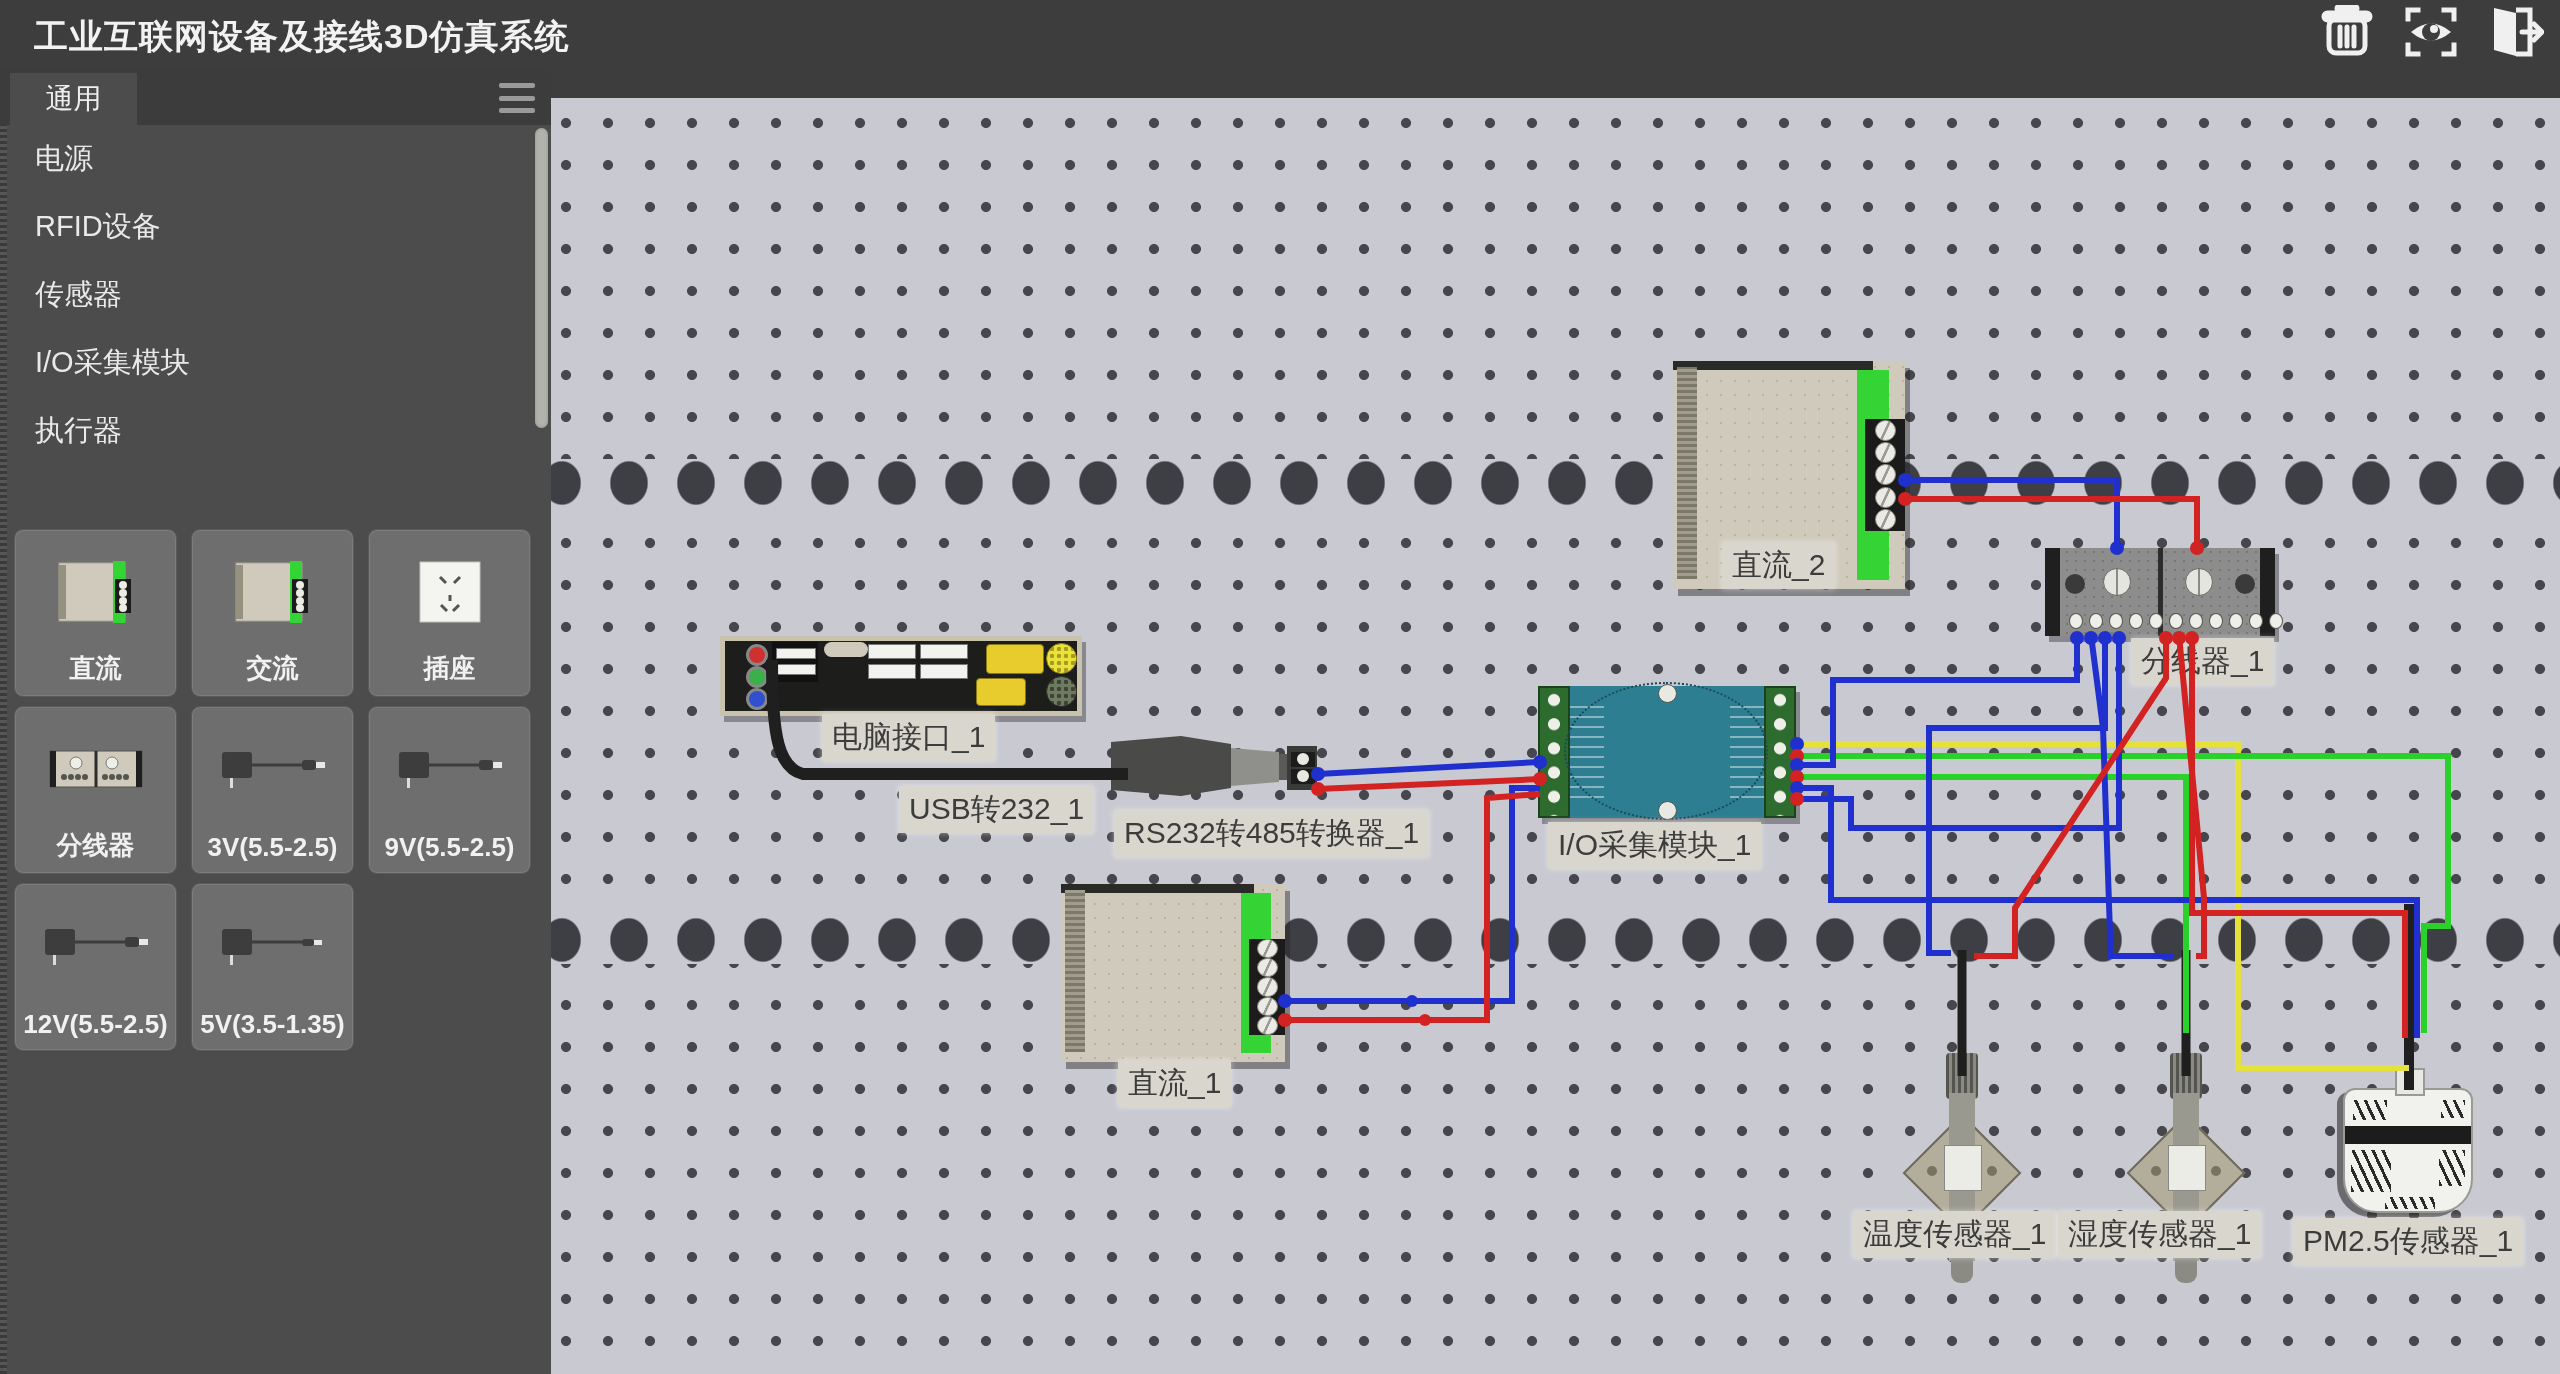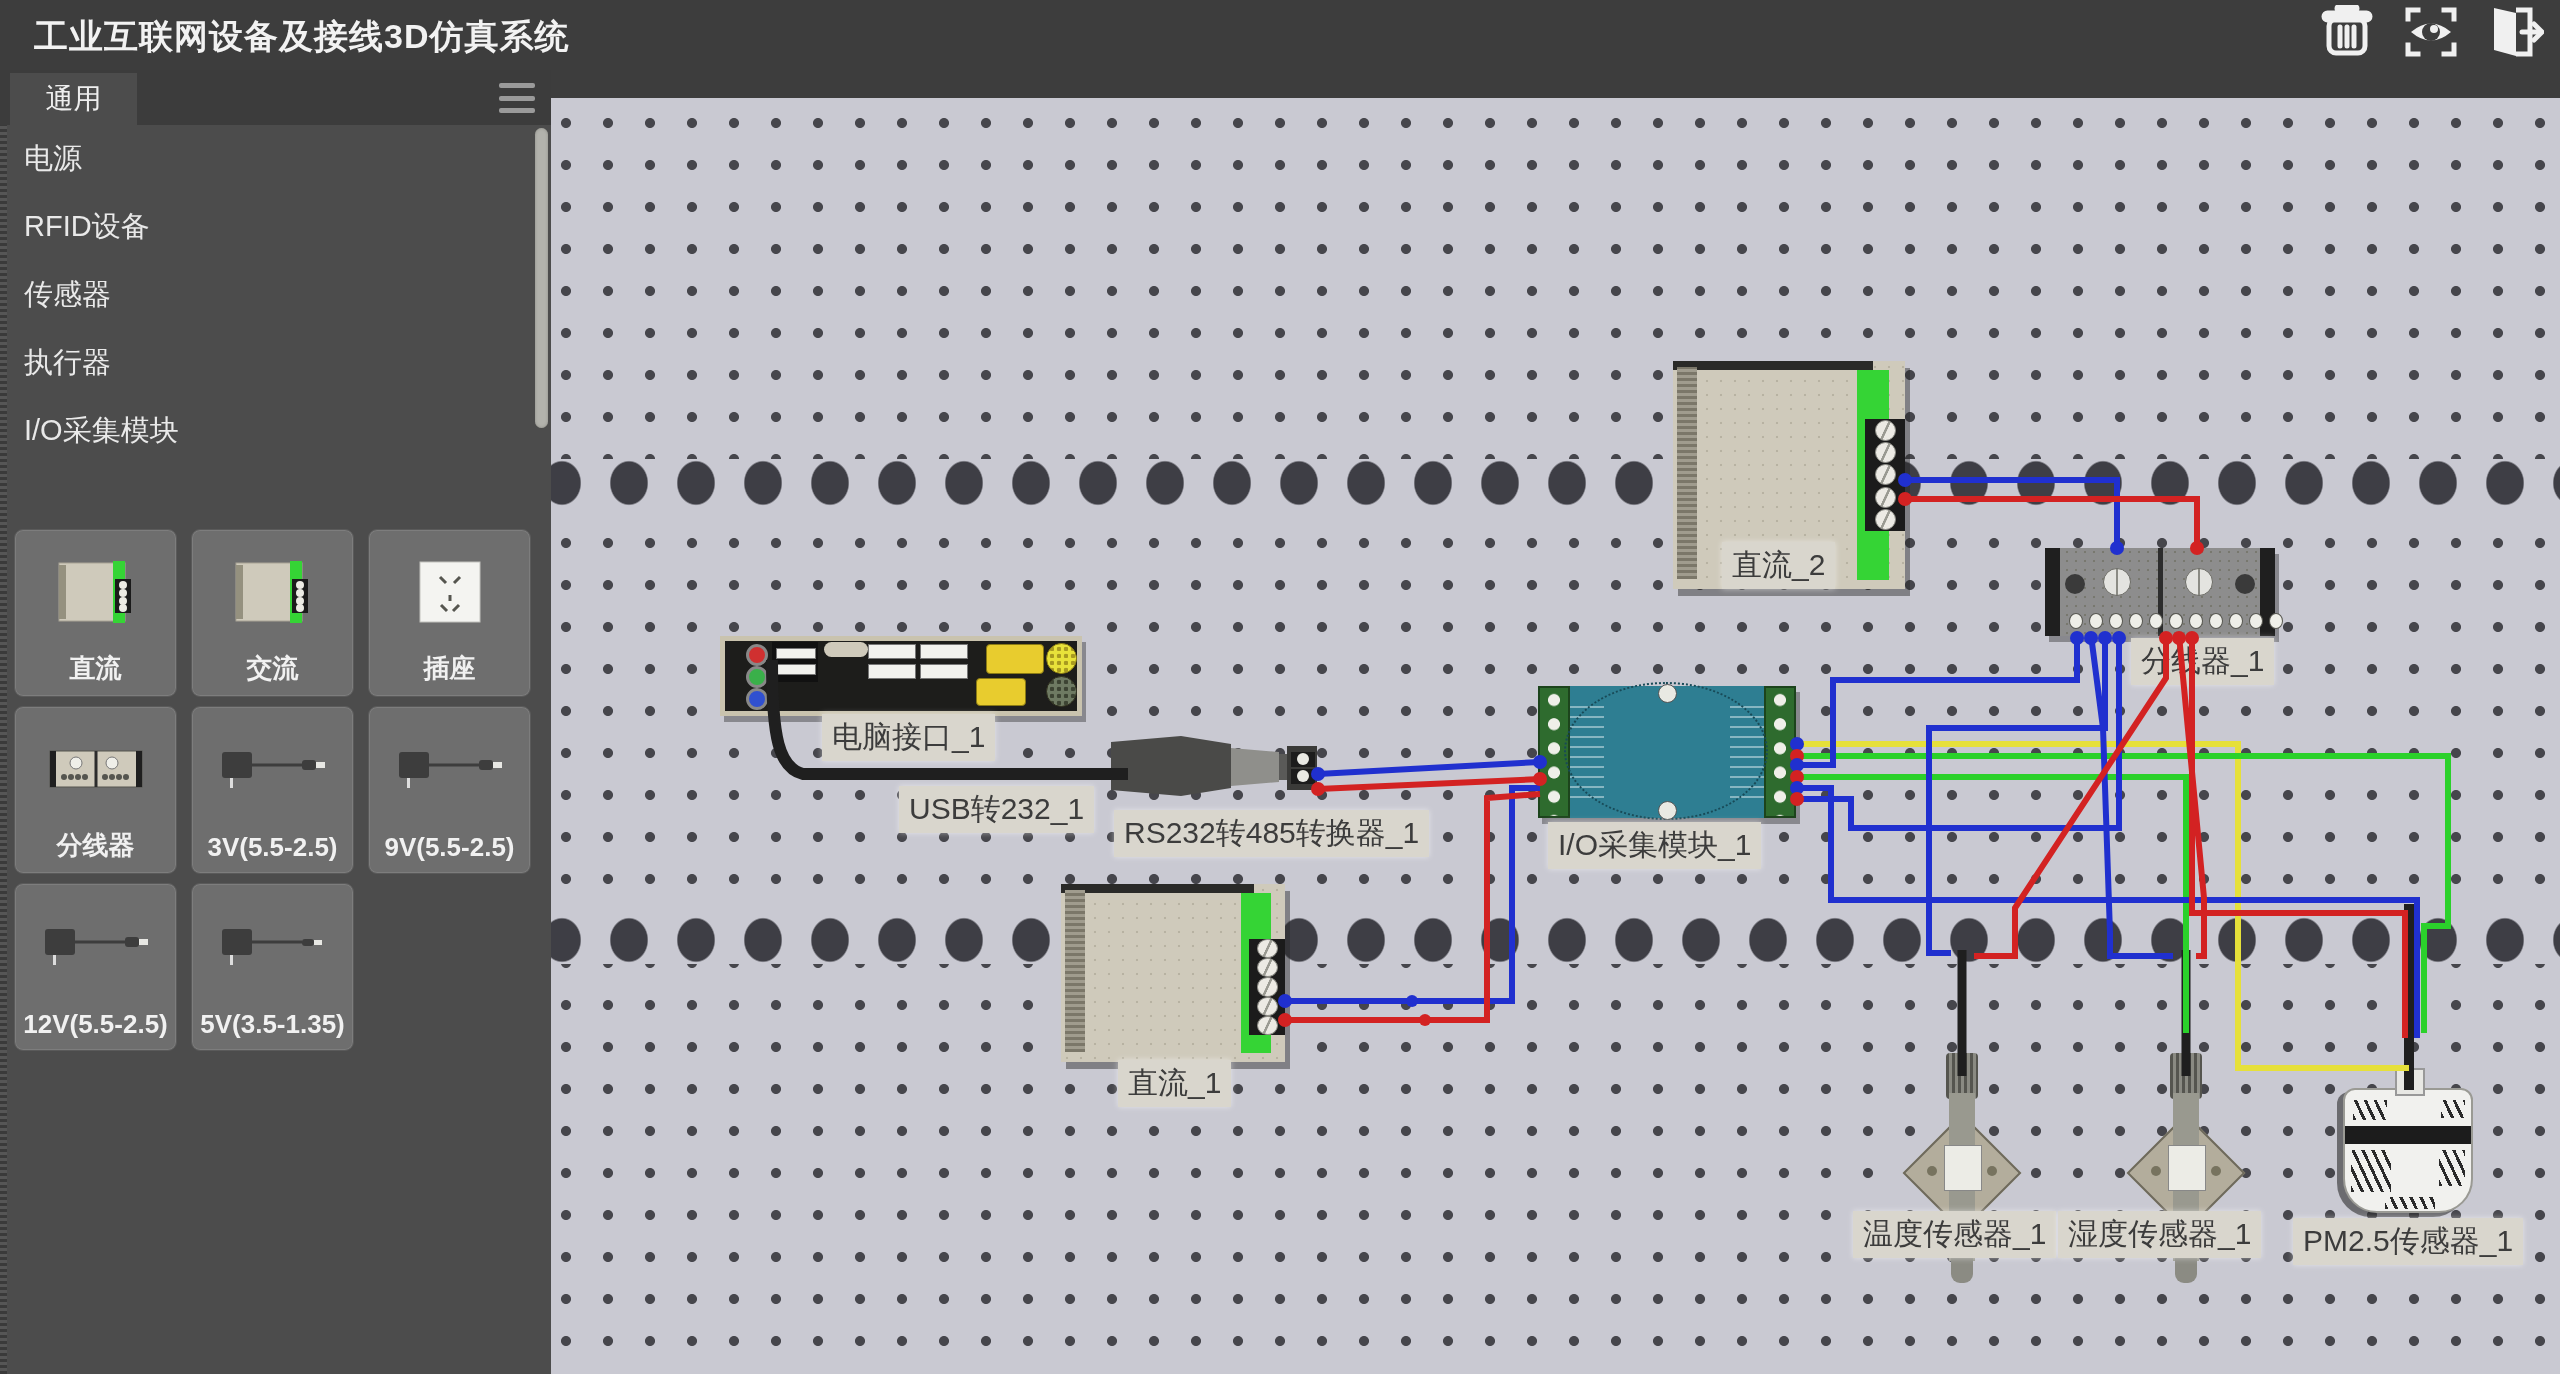--- a/index.html
+++ b/index.html
@@ -15,21 +15,21 @@
   
   .sidebar{position:absolute;left:0;top:70px;width:551px;height:1304px;background:#4c4c4c;}
   .sidebar::before{content:"";position:absolute;left:0;top:0;bottom:0;width:7px;
       background:repeating-linear-gradient(0deg,#3a3a3a 0 3px,#565656 3px 6px);}
   .tabrow{position:absolute;left:0;top:0;width:551px;height:55px;background:#3c3c3c;}
   .tab-active{position:absolute;left:10px;top:3px;width:127px;height:52px;background:#4c4c4c;
       color:#eee;font-size:28px;display:flex;align-items:center;justify-content:center;}
   .hamburger{position:absolute;right:16px;top:13px;width:36px;height:30px;display:flex;
       flex-direction:column;justify-content:space-between;cursor:pointer;}
   .hamburger span{display:block;height:5px;background:#9a9a9a;border-radius:2px;}
-  .cat-list{position:absolute;left:1px;top:55px;width:663px;}
+  .cat-list{position:absolute;left:12px;top:55px;width:663px;}
   .cat-item{height:68px;display:flex;align-items:center;padding-left:23px;color:#e9e9e9;
       font-size:29px;cursor:pointer;}
   .v-scrollbar{position:absolute;right:3px;top:58px;width:13px;height:300px;background:#b2b2ac;
       border-radius:7px;box-shadow:inset 0 0 3px #8b8b85;}
 
   .dev-grid{position:absolute;left:14px;top:459px;width:524px;display:grid;
       grid-template-columns:repeat(3,163px);grid-auto-rows:168px;gap:9px 14px;font-weight:bold;}
   .dev-card{background:#6e6e6e;border:1px solid #5a5a5a;border-radius:9px;position:relative;
       cursor:pointer;box-shadow:0 0 0 1px #7d7d7d inset;}
   .dev-card .icon{position:absolute;left:0;right:0;top:14px;height:96px;display:flex;
@@ -176,22 +176,22 @@
       <div class="hamburger">
         <span></span>
           <span></span>
           <span></span>
       </div>
     </div>
     <div class="cat-list">
       <div class="cat-item">电源</div>
       <div class="cat-item">RFID设备</div>
       <div class="cat-item">传感器</div>
+      <div class="cat-item">I/O采集模块</div>
       <div class="cat-item">执行器</div>
-      <div class="cat-item">I/O采集模块</div>
     </div>
     <div class="v-scrollbar"></div>
 
     <div class="dev-grid">
 
       <div class="dev-card">
         <div class="icon">
           <svg width="78" height="66" viewBox="0 0 78 66">
             <rect x="2" y="4" width="66" height="58" fill="#cfcabb" stroke="#a9a496"></rect>
             <rect x="2" y="6" width="7" height="54" fill="#95917f"></rect>

